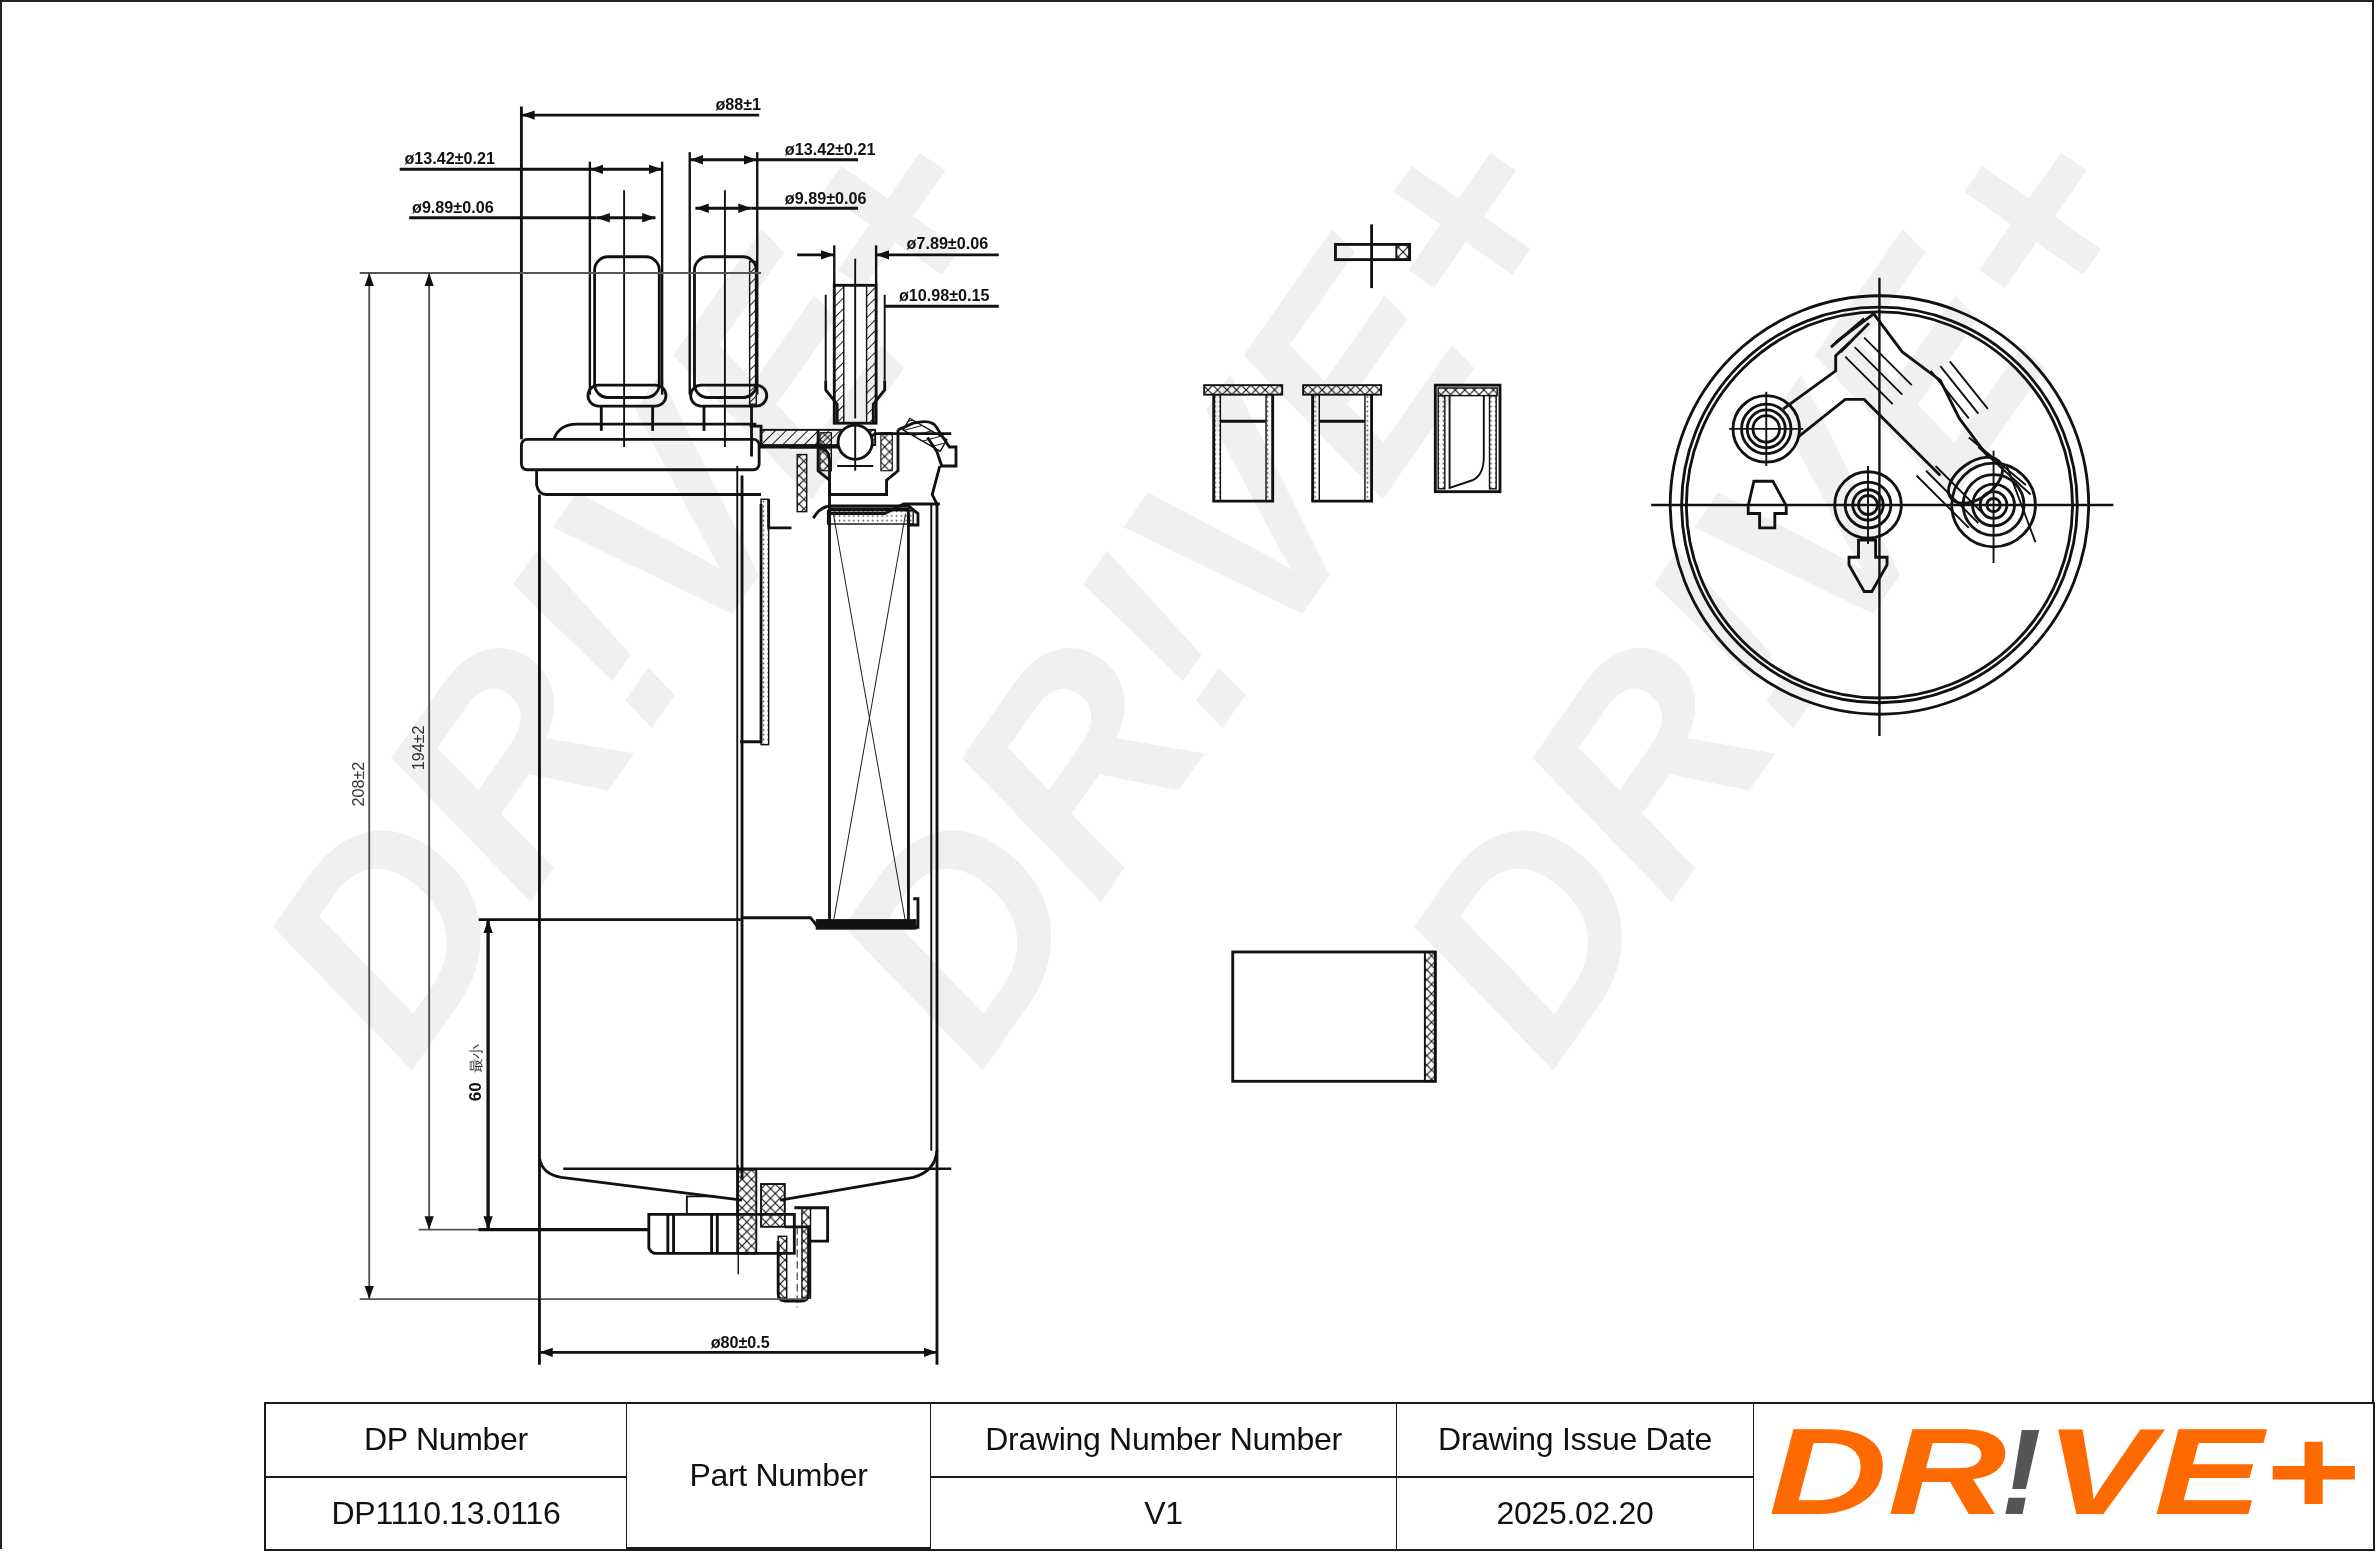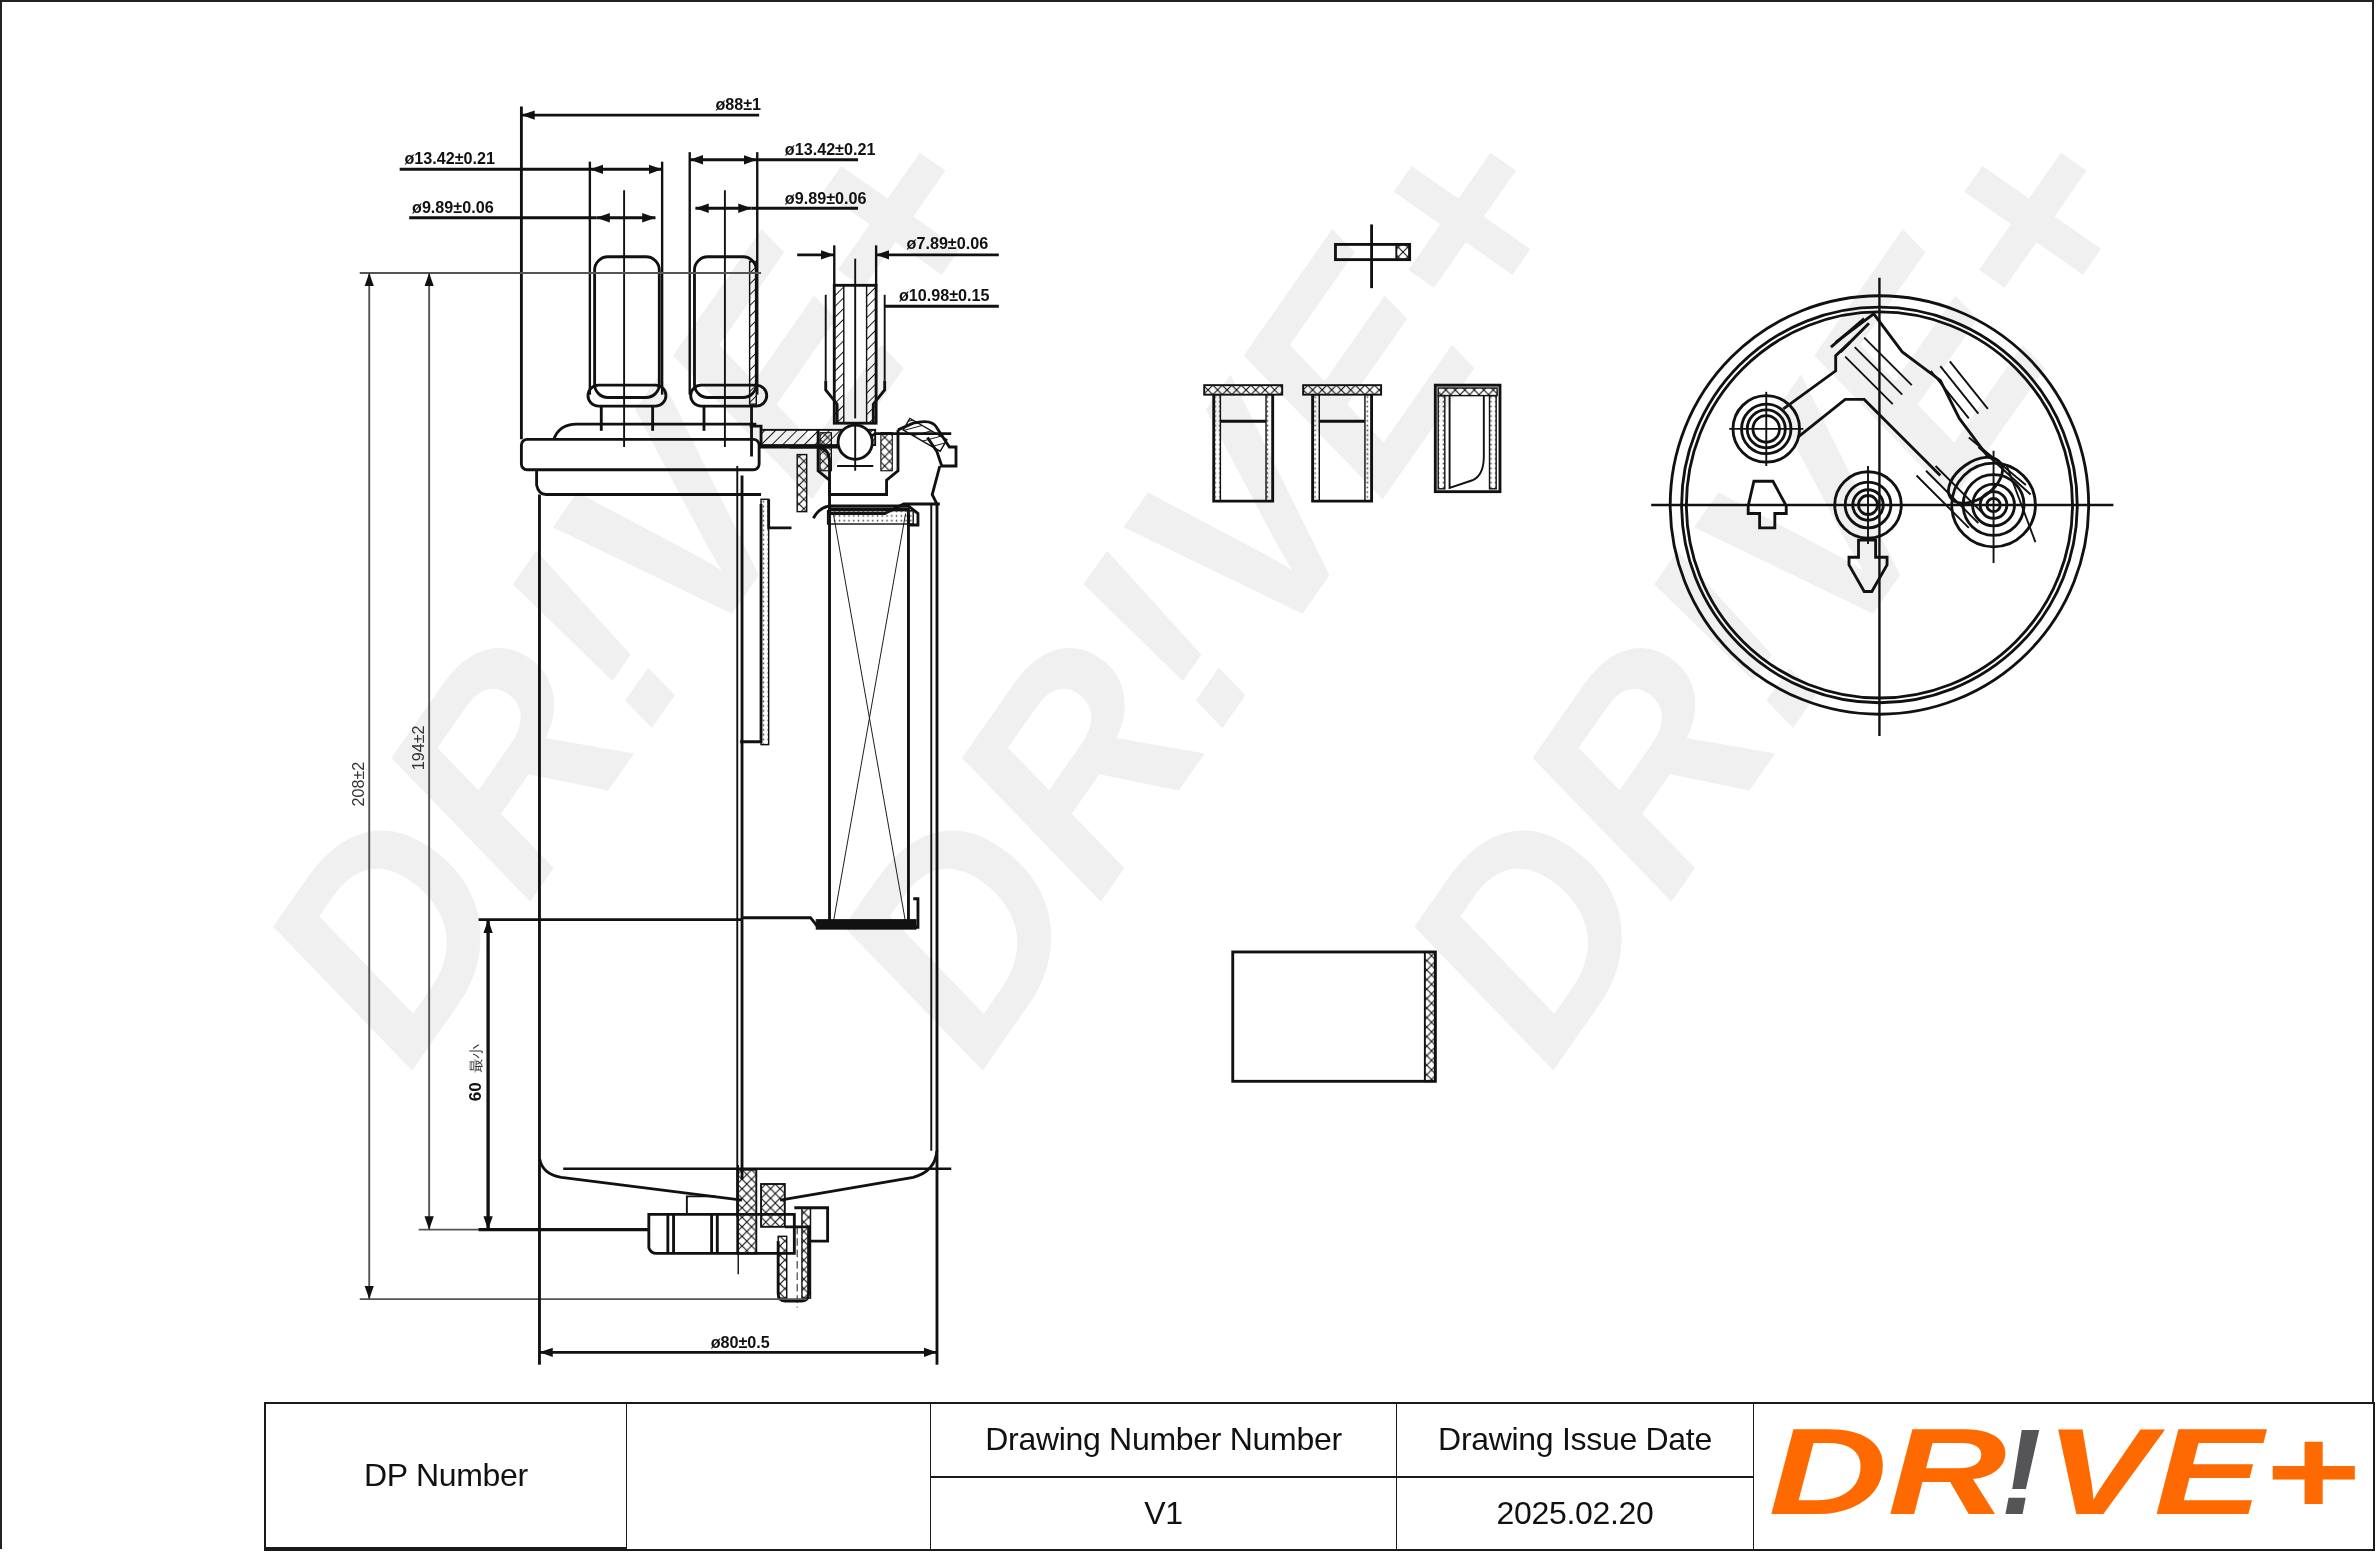--- a/index.html
+++ b/index.html
@@ -269,22 +269,24 @@
     <path d="M2030,390 L2070,440 M2040,385 L2080,435 M2050,380 L2090,430" stroke-width="2"></path>
     <path d="M2015,500 L2070,555 M2025,495 L2080,550 M2035,490 L2085,540" stroke-width="2"></path>
     <path d="M2070,460 L2130,510 M2080,470 L2135,520" stroke-width="2"></path>
     <path d="M2110,490 L2140,570" stroke-width="2"></path>
   </g>
 </svg>
 
 <div class="title-block">
   <div class="tb-col" style="width:361px">
     <div class="tb-head">DP Number</div>
+    <div class="tb-val">DP1110.13.0116</div>
   </div>
   <div class="tb-col" style="width:304px">
+    <div class="tb-head">Part Number</div>
   </div>
   <div class="tb-col" style="width:466px">
     <div class="tb-head">Drawing Number Number</div>
     <div class="tb-val">V1</div>
   </div>
   <div class="tb-col" style="width:357px">
     <div class="tb-head">Drawing Issue Date</div>
     <div class="tb-val">2025.02.20</div>
   </div>
   <div class="logo-cell">

